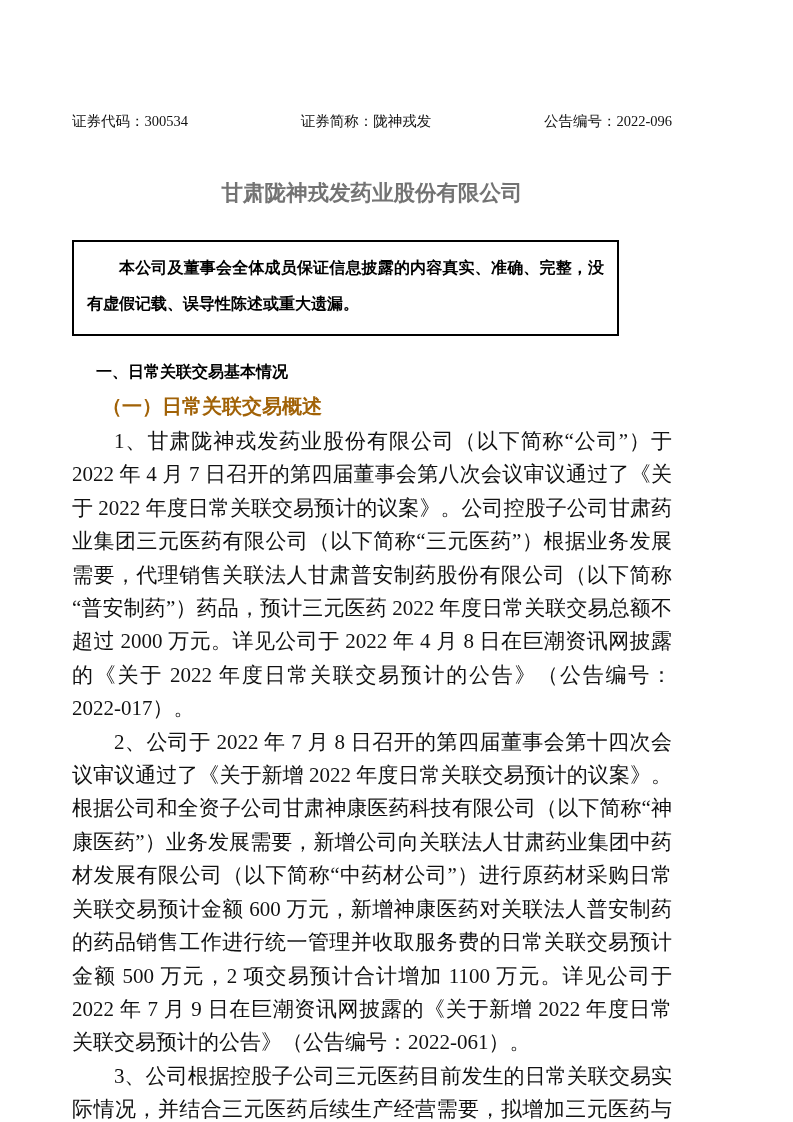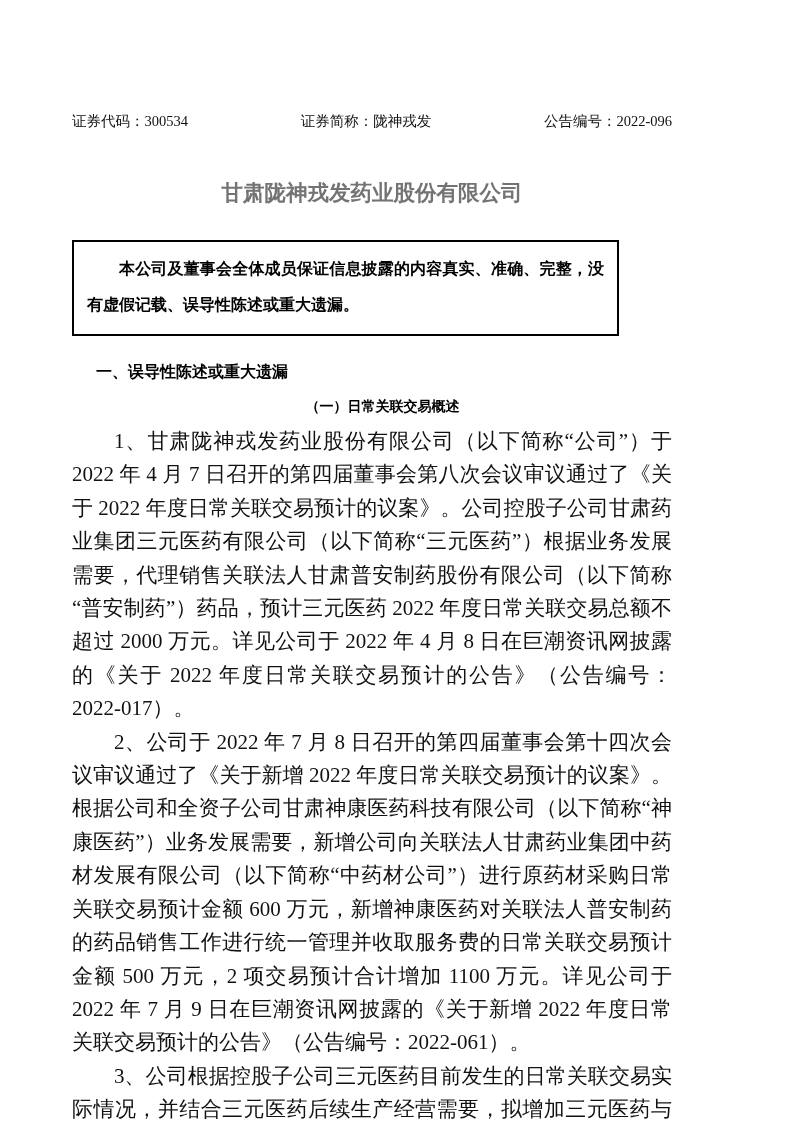--- a/index.html
+++ b/index.html
@@ -40,21 +40,21 @@
   
   .disclaimer-box {
     margin-top: 27px;
     border: 2px solid #000000;
     box-sizing: border-box;
     width: 547px;
     padding: 9px 13px 11px 13px;
   }
   .disclaimer-text {
     margin: 0;
-    font-family: Liberation Sans, sans-serif;
+    font-family: Liberation Mono, monospace;
     font-weight: bold;
     font-size: 16px;
     line-height: 36px;
     text-indent: 2em;
     text-align: justify;
     color: #000000;
   }
   
   .section-heading {
     margin: 26px 0 0 0;
@@ -62,25 +62,24 @@
     font-weight: bold;
     font-size: 16px;
     line-height: 20px;
     text-indent: 1.5em;
     color: #000000;
   }
   .subsection-heading {
     margin: 14px 0 0 0;
     font-family: "Liberation Sans", "DejaVu Sans", sans-serif;
     font-weight: bold;
-    font-size: 14px;
+    font-size: 20px;
     line-height: 20px;
     text-indent: 1.5em;
-    color: #000000;
-    text-align: center;
+    color: #a16207;
   }
   
   .doc-body {
     margin-top: 9px;
   }
   .doc-body p {
     margin: 0;
     font-size: 21px;
     line-height: 33.4px;
     text-indent: 2em;
@@ -100,21 +99,21 @@
   </div>
 
   <div class="doc-title">
     <div>甘肃陇神戎发药业股份有限公司</div>
   </div>
 
   <div class="disclaimer-box">
     <p class="disclaimer-text">本公司及董事会全体成员保证信息披露的内容真实、准确、完整，没有虚假记载、误导性陈述或重大遗漏。</p>
   </div>
 
-  <h2 class="section-heading">一、误导性陈述或重大遗漏</h2>
+  <h2 class="section-heading">一、日常关联交易基本情况</h2>
 
   <h3 class="subsection-heading">（一）日常关联交易概述</h3>
 
   <div class="doc-body">
     <p>1、甘肃陇神戎发药业股份有限公司（以下简称“公司”）于 2022 年 4 月 7 日召开的第四届董事会第八次会议审议通过了《关于 2022 年度日常关联交易预计的议案》。公司控股子公司甘肃药业集团三元医药有限公司（以下简称“三元医药”）根据业务发展需要，代理销售关联法人甘肃普安制药股份有限公司（以下简称“普安制药”）药品，预计三元医药 2022 年度日常关联交易总额不超过 2000 万元。详见公司于 2022 年 4 月 8 日在巨潮资讯网披露的《关于 2022 年度日常关联交易预计的公告》（公告编号：2022-017）。</p>
     <p>2、公司于 2022 年 7 月 8 日召开的第四届董事会第十四次会议审议通过了《关于新增 2022 年度日常关联交易预计的议案》。根据公司和全资子公司甘肃神康医药科技有限公司（以下简称“神康医药”）业务发展需要，新增公司向关联法人甘肃药业集团中药材发展有限公司（以下简称“中药材公司”）进行原药材采购日常关联交易预计金额 600 万元，新增神康医药对关联法人普安制药的药品销售工作进行统一管理并收取服务费的日常关联交易预计金额 500 万元，2 项交易预计合计增加 1100 万元。详见公司于 2022 年 7 月 9 日在巨潮资讯网披露的《关于新增 2022 年度日常关联交易预计的公告》（公告编号：2022-061）。</p>
     <p>3、公司根据控股子公司三元医药目前发生的日常关联交易实际情况，并结合三元医药后续生产经营需要，拟增加三元医药与关联法人普安制药的日常关联交易预计金额，增加金额为 500 万元。本次调增关联交易预计金额后，预计三元</p>
   </div>
 
 </div>

